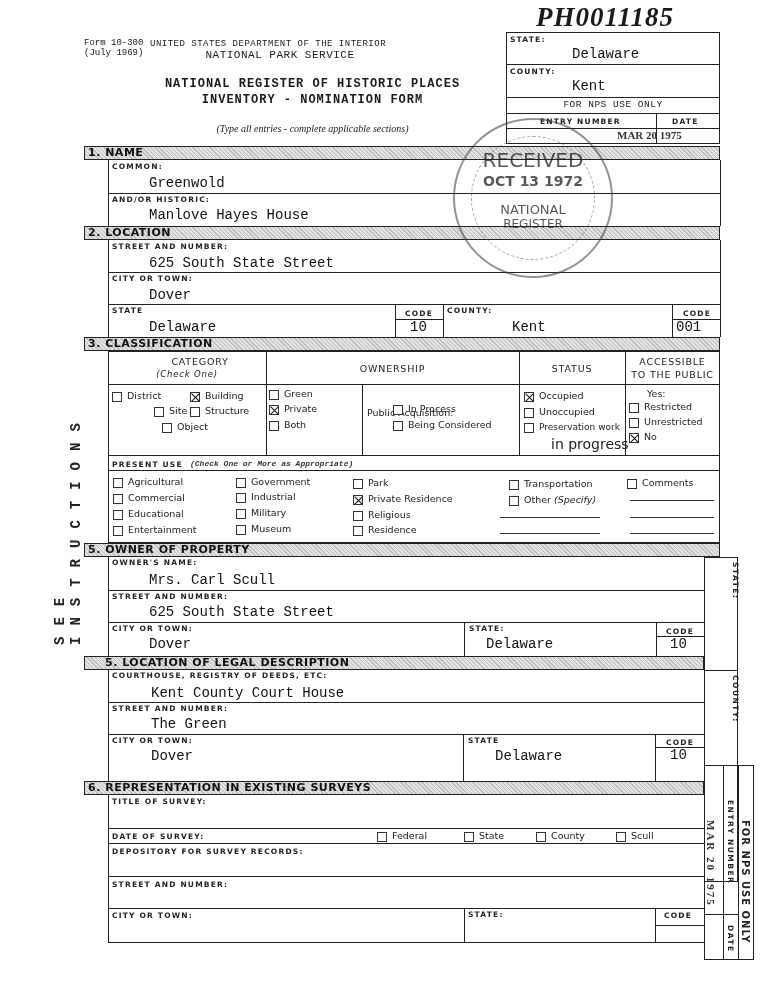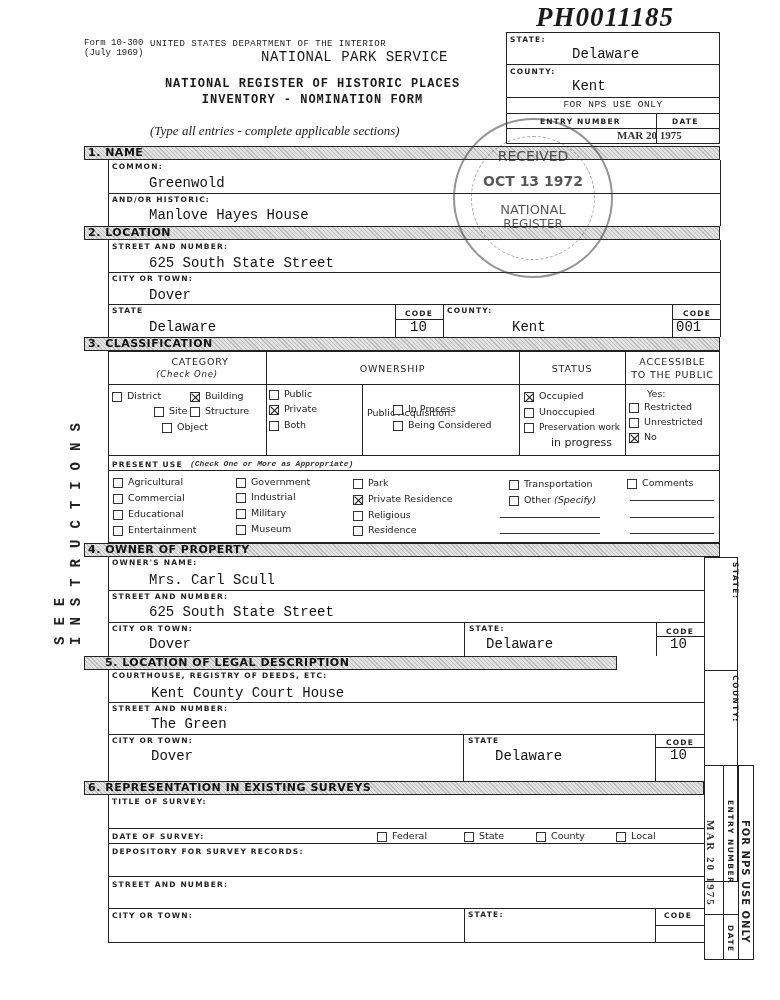--- a/index.html
+++ b/index.html
@@ -42,25 +42,25 @@
 </style>
 </head>
 <body>
 
 <div class="abs serif" style="left:536px; top:2px; font-size:27px; font-style:italic; font-weight:bold; letter-spacing:1px;">PH0011185</div>
 
 <div class="abs sans" style="left:84px; top:38px; font-size:9px;">Form 10-300</div>
 <div class="abs sans" style="left:84px; top:48px; font-size:9px;">(July 1969)</div>
 
 <div class="abs sans" style="left:150px; top:39px; width:280px; font-size:9px; letter-spacing:0.5px;">UNITED STATES DEPARTMENT OF THE INTERIOR</div>
-<div class="abs sans" style="left:168px; top:49px; width:280px; text-align:right; font-size:14px; letter-spacing:0.5px;">NATIONAL PARK SERVICE</div>
+<div class="abs sans" style="left:140px; top:49px; width:280px; text-align:center; font-size:11px; letter-spacing:0.5px;">NATIONAL PARK SERVICE</div>
 
 <div class="abs sans" style="left:150px; top:77px; width:325px; text-align:center; font-size:12px; font-weight:bold; letter-spacing:1px;">NATIONAL REGISTER OF HISTORIC PLACES</div>
 <div class="abs sans" style="left:150px; top:93px; width:325px; text-align:center; font-size:12px; font-weight:bold; letter-spacing:1px;">INVENTORY - NOMINATION FORM</div>
-<div class="abs serif" style="left:150px; top:123px; width:325px; text-align:left; font-size:13px; font-style:italic;">(Type all entries - complete applicable sections)</div>
+<div class="abs serif" style="left:150px; top:123px; width:325px; text-align:center; font-size:10px; font-style:italic;">(Type all entries - complete applicable sections)</div>
 
 <div class="abs sans" style="left:52px; top:355px; writing-mode:vertical-rl; transform:rotate(180deg); font-size:14px; letter-spacing:11px; font-weight:bold; color:#222; height:290px;">SEE INSTRUCTIONS</div>
 
 <div class="box" style="left:506px; top:32px; width:214px; height:112px;"></div>
 <div class="abs lbl" style="left:510px; top:35px;">STATE:</div>
 <div class="abs typed" style="left:572px; top:46px;">Delaware</div>
 <div class="hl" style="left:506px; top:64px; width:214px;"></div>
 <div class="abs lbl" style="left:510px; top:67px;">COUNTY:</div>
 <div class="abs typed" style="left:572px; top:78px;">Kent</div>
 <div class="hl" style="left:506px; top:97px; width:214px;"></div>
@@ -119,31 +119,31 @@
 <div class="abs head" style="left:519px; top:363px; width:106px;">STATUS</div>
 <div class="abs head" style="left:625px; top:356px; width:95px;">ACCESSIBLE</div>
 <div class="abs head" style="left:625px; top:369px; width:95px;">TO THE PUBLIC</div>
 
 <div class="opt" style="left:112px; top:390px;"><span class="cb"></span><span>District</span></div>
 <div class="opt" style="left:190px; top:390px;"><span class="cb x"></span><span>Building</span></div>
 <div class="opt" style="left:112px; top:405px;padding-left:42px;"><span class="cb"></span><span>Site</span></div>
 <div class="opt" style="left:190px; top:405px;"><span class="cb"></span><span>Structure</span></div>
 <div class="opt" style="left:162px; top:421px;"><span class="cb"></span><span>Object</span></div>
 
-<div class="opt" style="left:269px; top:388px;"><span class="cb"></span><span>Public</span></div>
+<div class="opt" style="left:269px; top:388px;"><span class="cb"></span><span>Green</span></div>
 <div class="opt" style="left:269px; top:403px;"><span class="cb x"></span><span>Private</span></div>
 <div class="opt" style="left:269px; top:419px;"><span class="cb"></span><span>Both</span></div>
 <div class="opt" style="left:367px; top:389px;margin-top:18px;">Public Acquisition:</div>
 <div class="opt" style="left:393px; top:403px;"><span class="cb"></span><span>In Process</span></div>
 <div class="opt" style="left:393px; top:419px;"><span class="cb"></span><span>Being Considered</span></div>
 
 <div class="opt" style="left:524px; top:390px;"><span class="cb x"></span><span>Occupied</span></div>
 <div class="opt" style="left:524px; top:406px;"><span class="cb"></span><span>Unoccupied</span></div>
 <div class="opt" style="left:524px; top:422px; font-size:9px;"><span class="cb"></span><span>Preservation work</span></div>
-<div class="opt" style="left:551px; top:436px; font-size:11px;">in progress</div>
+<div class="opt" style="left:551px; top:436px; font-size:14px;">in progress</div>
 
 <div class="opt" style="left:647px; top:388px;">Yes:</div>
 <div class="opt" style="left:629px; top:401px;"><span class="cb"></span><span>Restricted</span></div>
 <div class="opt" style="left:629px; top:416px;"><span class="cb"></span><span>Unrestricted</span></div>
 <div class="opt" style="left:629px; top:431px;"><span class="cb x"></span><span>No</span></div>
 
 <div class="abs lbl" style="left:112px; top:460px;">PRESENT USE</div>
 <div class="abs sans" style="left:190px; top:459px; font-size:8px; font-style:italic; font-weight:bold; color:#333;">(Check One or More as Appropriate)</div>
 <div class="hl" style="left:108px; top:470px; width:612px;"></div>
 
@@ -161,39 +161,39 @@
 <div class="opt" style="left:353px; top:524px;"><span class="cb"></span><span>Residence</span></div>
 <div class="opt" style="left:509px; top:478px;"><span class="cb"></span><span>Transportation</span></div>
 <div class="opt" style="left:509px; top:494px;"><span class="cb"></span><span>Other</span> <i>(Specify)</i></div>
 <div class="opt" style="left:627px; top:477px;"><span class="cb"></span><span>Comments</span></div>
 <div class="blank" style="left:500px; top:517px; width:100px;"></div>
 <div class="blank" style="left:500px; top:533px; width:100px;"></div>
 <div class="blank" style="left:630px; top:500px; width:84px;"></div>
 <div class="blank" style="left:630px; top:517px; width:84px;"></div>
 <div class="blank" style="left:630px; top:533px; width:84px;"></div>
 
-<div class="bar" style="left:84px; top:543px; width:636px;">4. OWNER OF PROPERTY</div>
+<div class="bar" style="left:84px; top:543px; width:636px;">5. OWNER OF PROPERTY</div>
 <div class="vl" style="left:108px; top:557px; height:99px;"></div>
 <div class="abs lbl" style="left:112px; top:558px;">OWNER'S NAME:</div>
 <div class="abs typed" style="left:149px; top:572px;">Mrs. Carl Scull</div>
 <div class="hl" style="left:108px; top:590px; width:596px;"></div>
 <div class="abs lbl" style="left:112px; top:592px;">STREET AND NUMBER:</div>
 <div class="abs typed" style="left:149px; top:604px;">625 South State Street</div>
 <div class="hl" style="left:108px; top:622px; width:596px;"></div>
 <div class="abs lbl" style="left:112px; top:624px;">CITY OR TOWN:</div>
 <div class="abs typed" style="left:149px; top:636px;">Dover</div>
 <div class="vl" style="left:464px; top:622px; height:34px;"></div>
 <div class="abs lbl" style="left:469px; top:624px;">STATE:</div>
 <div class="abs typed" style="left:486px; top:636px;">Delaware</div>
 <div class="vl" style="left:656px; top:622px; height:34px;"></div>
 <div class="abs lbl" style="left:666px; top:627px;">CODE</div>
 <div class="hl" style="left:656px; top:636px; width:48px;"></div>
 <div class="abs typed" style="left:670px; top:636px;">10</div>
 
-<div class="bar" style="left:84px; top:656px; width:533px;padding-left:20px;">5. LOCATION OF LEGAL DESCRIPTION</div>
+<div class="bar" style="left:84px; top:656px; width:620px;padding-left:20px;">5. LOCATION OF LEGAL DESCRIPTION</div>
 <div class="vl" style="left:108px; top:670px; height:111px;"></div>
 <div class="abs lbl" style="left:112px; top:671px;">COURTHOUSE, REGISTRY OF DEEDS, ETC:</div>
 <div class="abs typed" style="left:151px; top:685px;">Kent County Court House</div>
 <div class="hl" style="left:108px; top:702px; width:596px;"></div>
 <div class="abs lbl" style="left:112px; top:704px;">STREET AND NUMBER:</div>
 <div class="abs typed" style="left:151px; top:716px;">The Green</div>
 <div class="hl" style="left:108px; top:734px; width:596px;"></div>
 <div class="abs lbl" style="left:112px; top:736px;">CITY OR TOWN:</div>
 <div class="abs typed" style="left:151px; top:748px;">Dover</div>
 <div class="vl" style="left:463px; top:734px; height:47px;"></div>
@@ -205,21 +205,21 @@
 <div class="abs typed" style="left:670px; top:747px;">10</div>
 
 <div class="bar" style="left:84px; top:781px; width:620px;">6. REPRESENTATION IN EXISTING SURVEYS</div>
 <div class="vl" style="left:108px; top:795px; height:147px;"></div>
 <div class="abs lbl" style="left:112px; top:797px;">TITLE OF SURVEY:</div>
 <div class="hl" style="left:108px; top:828px; width:596px;"></div>
 <div class="abs lbl" style="left:112px; top:832px;">DATE OF SURVEY:</div>
 <div class="opt" style="left:377px; top:830px;"><span class="cb"></span><span>Federal</span></div>
 <div class="opt" style="left:464px; top:830px;"><span class="cb"></span><span>State</span></div>
 <div class="opt" style="left:536px; top:830px;"><span class="cb"></span><span>County</span></div>
-<div class="opt" style="left:616px; top:830px;"><span class="cb"></span><span>Local</span></div>
+<div class="opt" style="left:616px; top:830px;"><span class="cb"></span><span>Scull</span></div>
 <div class="hl" style="left:108px; top:843px; width:596px;"></div>
 <div class="abs lbl" style="left:112px; top:847px;">DEPOSITORY FOR SURVEY RECORDS:</div>
 <div class="hl" style="left:108px; top:876px; width:596px;"></div>
 <div class="abs lbl" style="left:112px; top:880px;">STREET AND NUMBER:</div>
 <div class="hl" style="left:108px; top:908px; width:596px;"></div>
 <div class="abs lbl" style="left:112px; top:911px;">CITY OR TOWN:</div>
 <div class="vl" style="left:464px; top:908px; height:34px;"></div>
 <div class="abs lbl" style="left:468px; top:910px;">STATE:</div>
 <div class="vl" style="left:655px; top:908px; height:34px;"></div>
 <div class="abs lbl" style="left:664px; top:911px;">CODE</div>
@@ -234,17 +234,17 @@
 <div class="vl" style="left:723px; top:765px; height:195px;"></div>
 <div class="vl" style="left:738px; top:765px; height:195px;"></div>
 <div class="hl" style="left:704px; top:914px; width:34px;"></div>
 <div class="vtext" style="left:726px; top:800px;">ENTRY NUMBER</div>
 <div class="vtext" style="left:726px; top:925px;">DATE</div>
 <div class="vtext" style="left:740px; top:820px; font-size:10px; letter-spacing:1px;">FOR NPS USE ONLY</div>
 <div class="vtext serif" style="left:705px; top:820px; font-size:11px; font-weight:bold; color:#333; letter-spacing:2px;">MAR 20 1975</div>
 
 <div class="stamp">
   <div class="stamp-inner"></div>
-  <div class="stamp-text" style="top:28px; font-size:14px; letter-spacing:0px;">RECEIVED</div>
+  <div class="stamp-text" style="top:28px; font-size:20px; letter-spacing:0px;">RECEIVED</div>
   <div class="stamp-text" style="top:53px; font-size:14px; font-weight:bold;">OCT 13 1972</div>
   <div class="stamp-text" style="top:82px; font-size:13px;">NATIONAL</div>
   <div class="stamp-text" style="top:97px; font-size:12px;">REGISTER</div>
 </div>
 
 </body></html>

